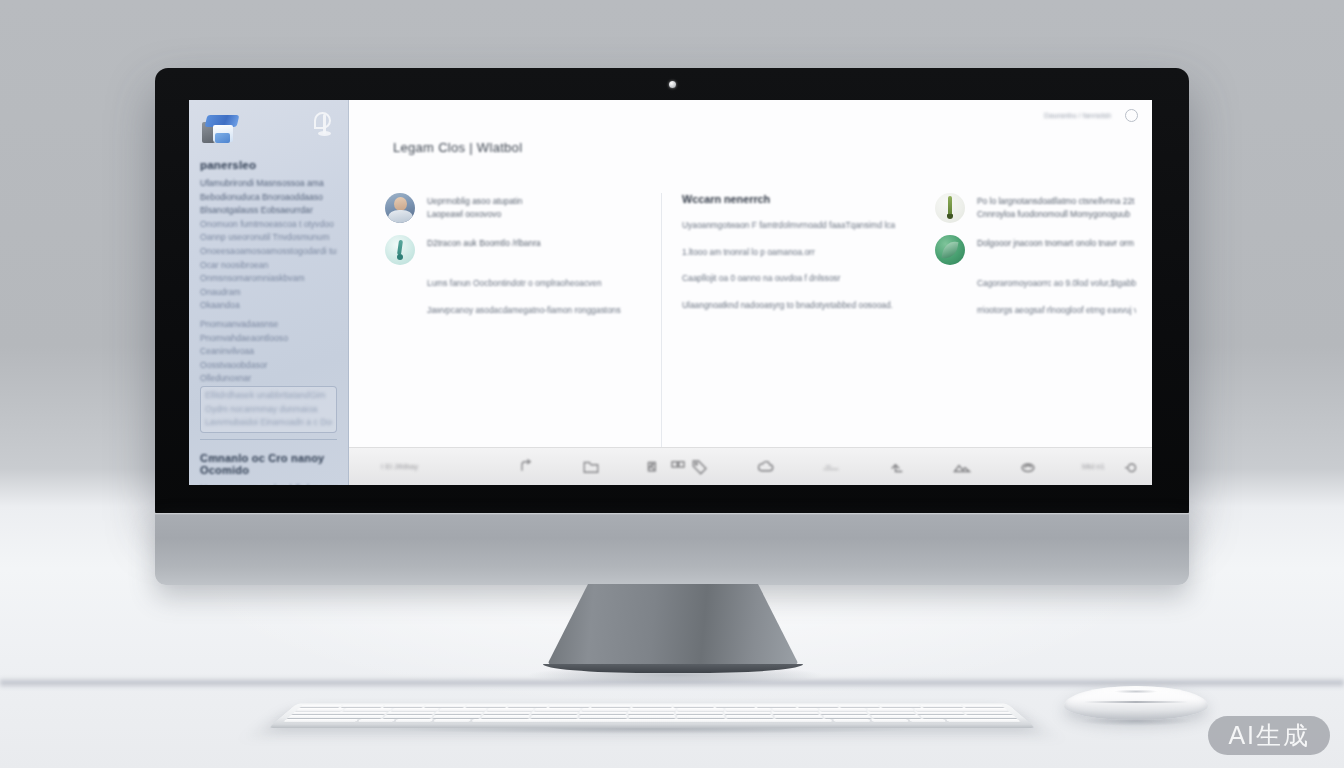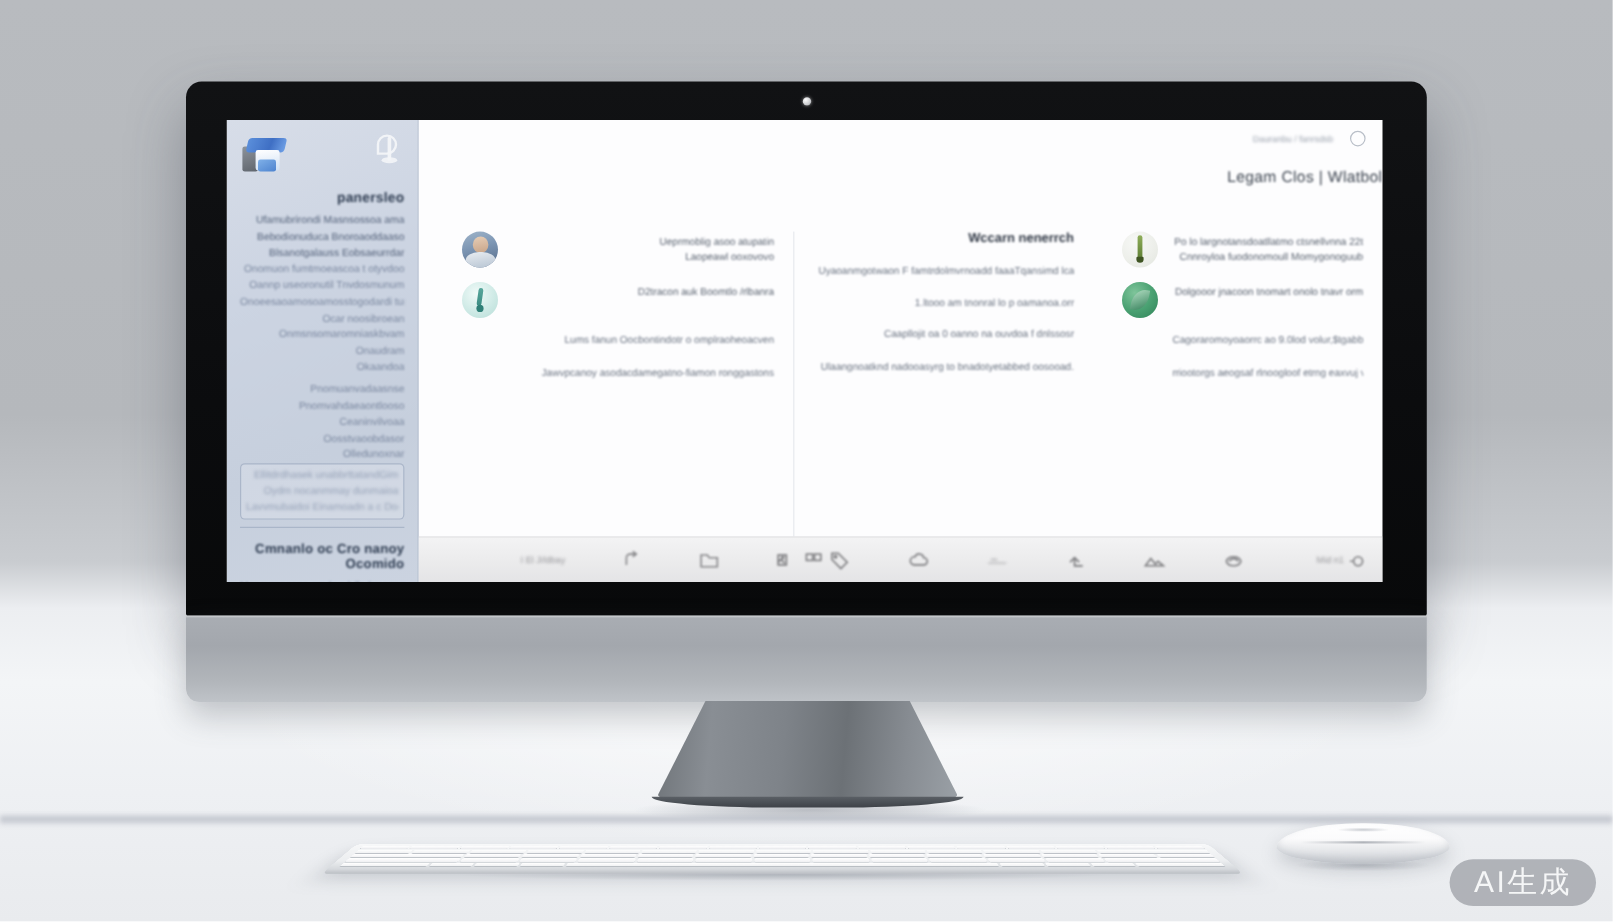--- a/index.html
+++ b/index.html
@@ -6,21 +6,20 @@
   body{
     width:1344px;height:768px;overflow:hidden;
     font-family:"Liberation Sans",sans-serif;
     position:relative;
   }
   
   #scene{
     position:absolute;inset:0;
     background:
       linear-gradient(180deg,#b8bbbf 0%,#b5b8bc 45%,#c9ccd0 61%,#eceef1 66%,#f3f5f7 74%,#eef0f3 86%,#e9ebee 100%);
-    text-align: right;
   }
   #horizon{
     position:absolute;left:0;right:0;top:678px;height:10px;
     background:linear-gradient(180deg,rgba(178,182,192,0) 0%,rgba(176,180,191,.85) 45%,rgba(255,255,255,0) 100%);
     filter:blur(2px);
   }
   #floorglow{
     position:absolute;left:0;right:0;top:500px;height:270px;
     background:radial-gradient(ellipse 720px 210px at 672px 60px,rgba(255,255,255,.75),rgba(255,255,255,0) 70%);
   }

